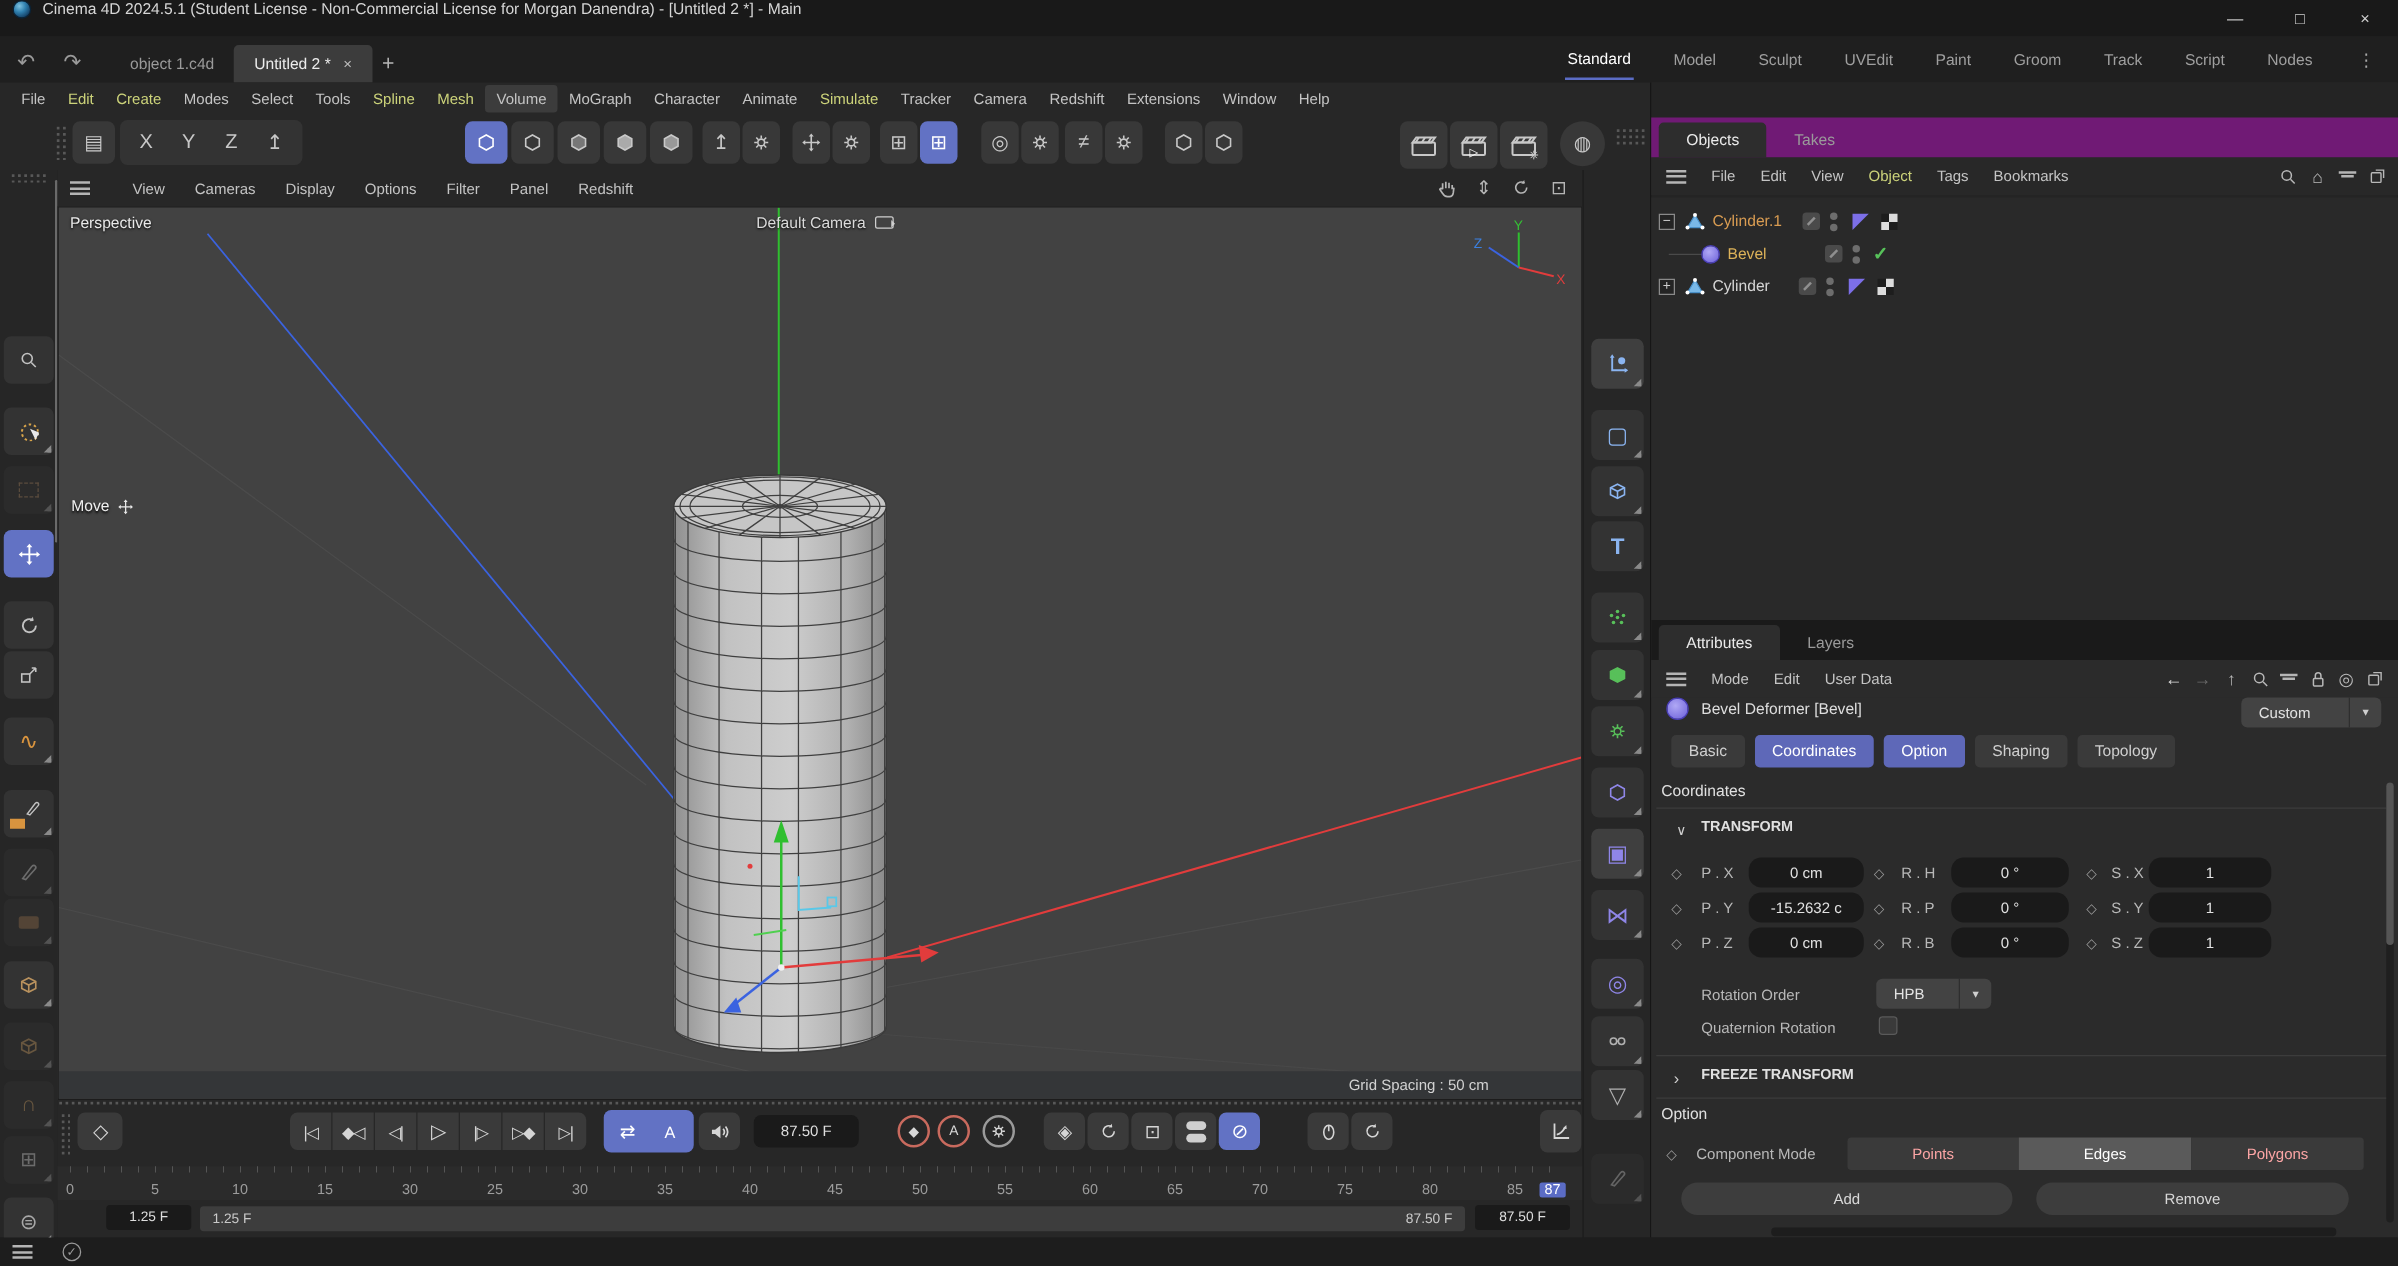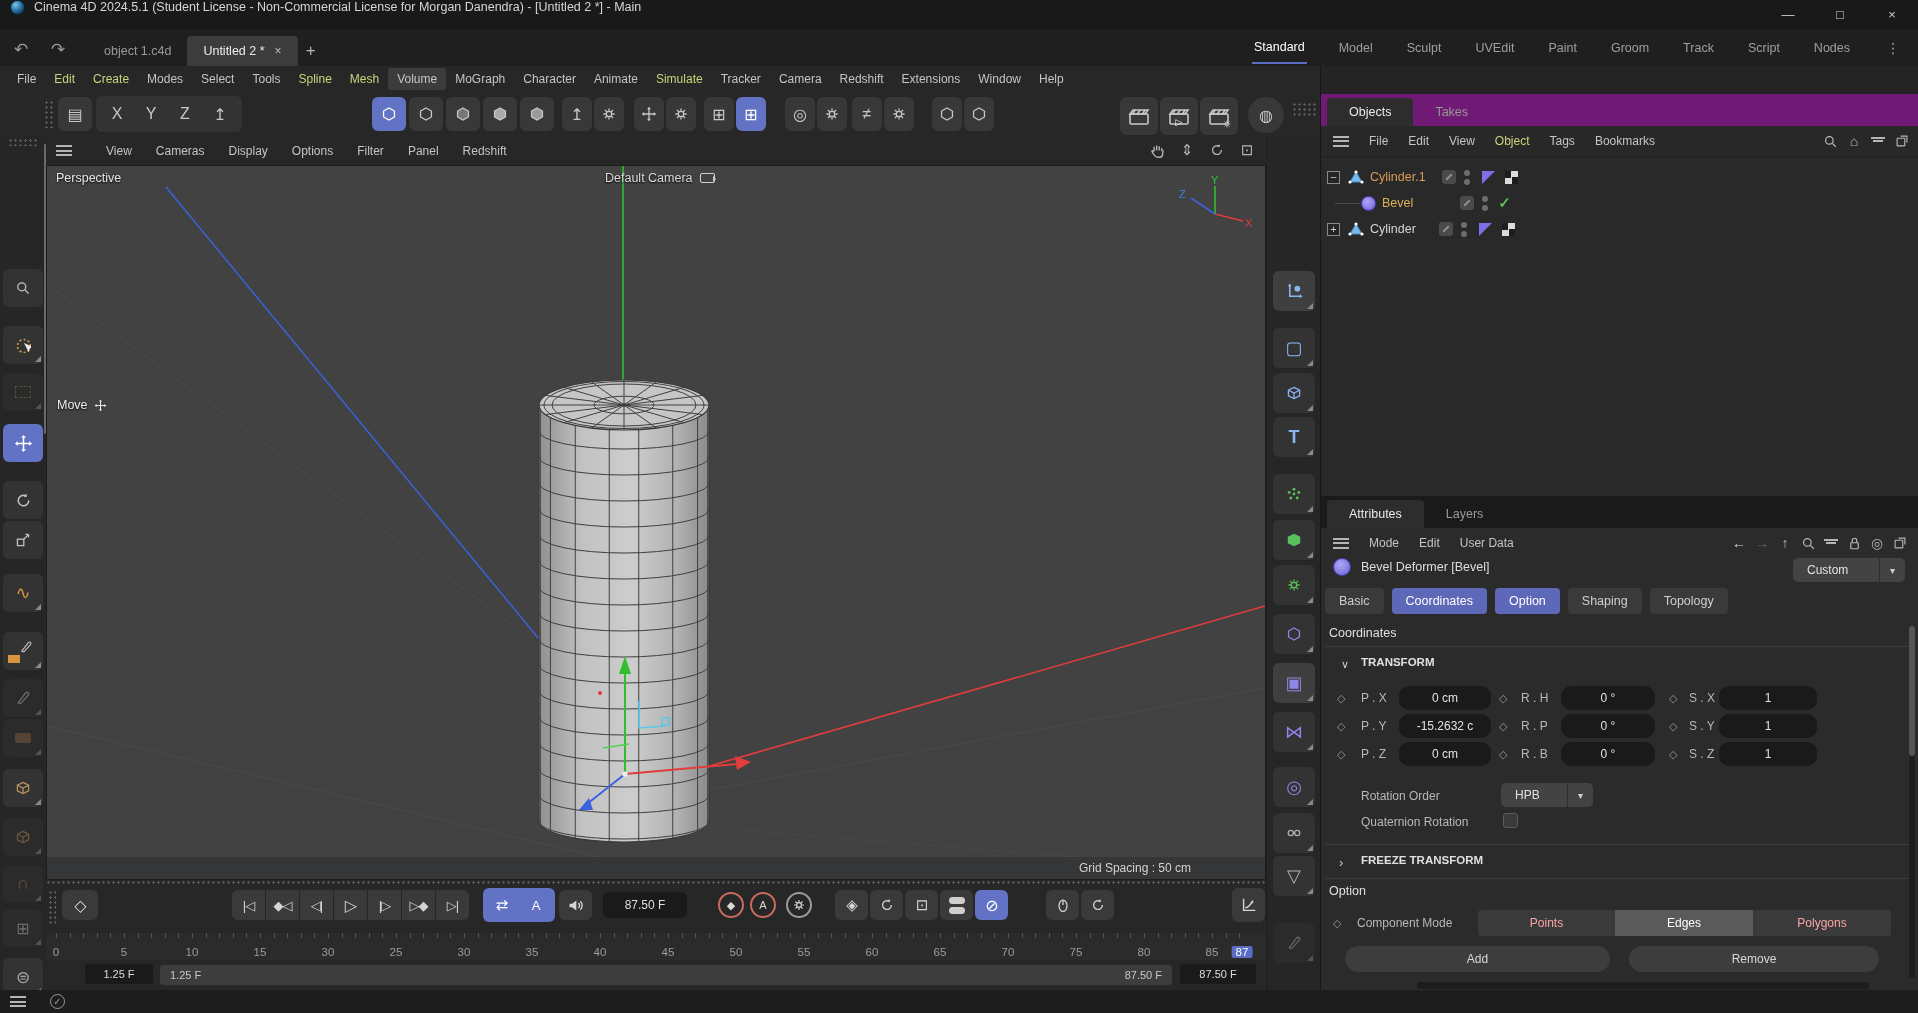--- a/index.html
+++ b/index.html
@@ -871,21 +871,21 @@
         </span>
       </div>
       <div class="abs row" style="top:62px;left:12px;gap:10px">
         <span class="bevicon" style="width:18px;height:18px"></span>
         <span style="color:#dedede;font-size:12.5px">Bevel Deformer [Bevel]</span>
       </div>
       <div class="dropdown" style="top:62px;left:472px;width:112px">
         <span class="dd-main">Custom</span>
         <span class="dd-arrow">▾</span>
       </div>
-      <div class="abs row" style="top:92px;left:4px;gap:8px">
+      <div class="abs row" style="top:92px;left:16px;gap:8px">
         <span class="atab">Basic</span>
         <span class="atab purple">Coordinates</span>
         <span class="atab purple">Option</span>
         <span class="atab">Shaping</span>
         <span class="atab">Topology</span>
       </div>
 
       <span class="hdr" style="top:130px;left:8px">Coordinates</span>
       <div class="divline" style="top:150px;left:4px"></div>
       <span class="fdiamond" style="top:162px;left:20px;color:#cfcfcf">∨</span>

